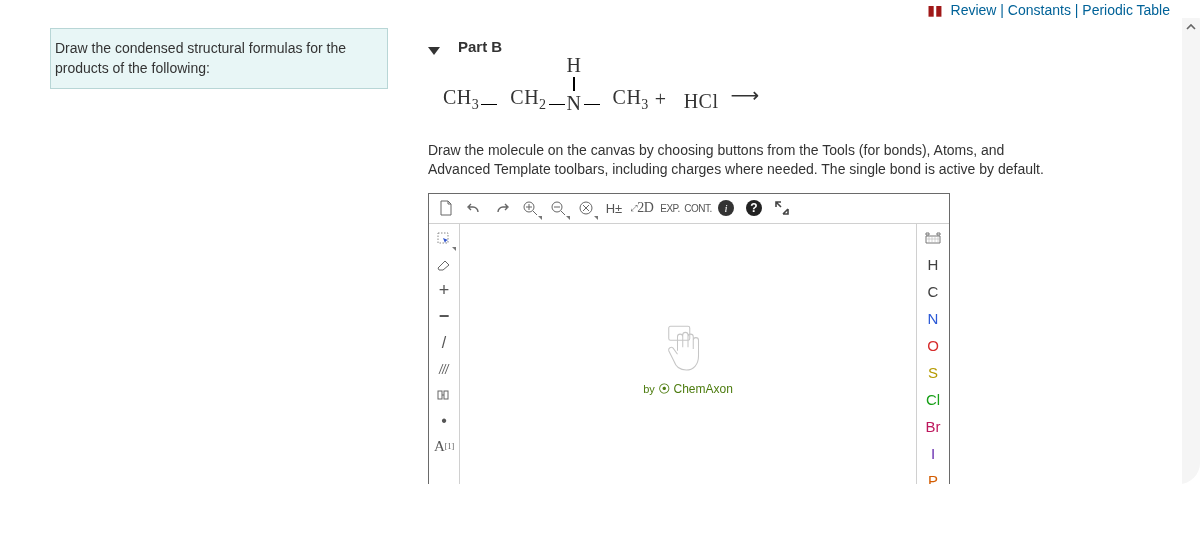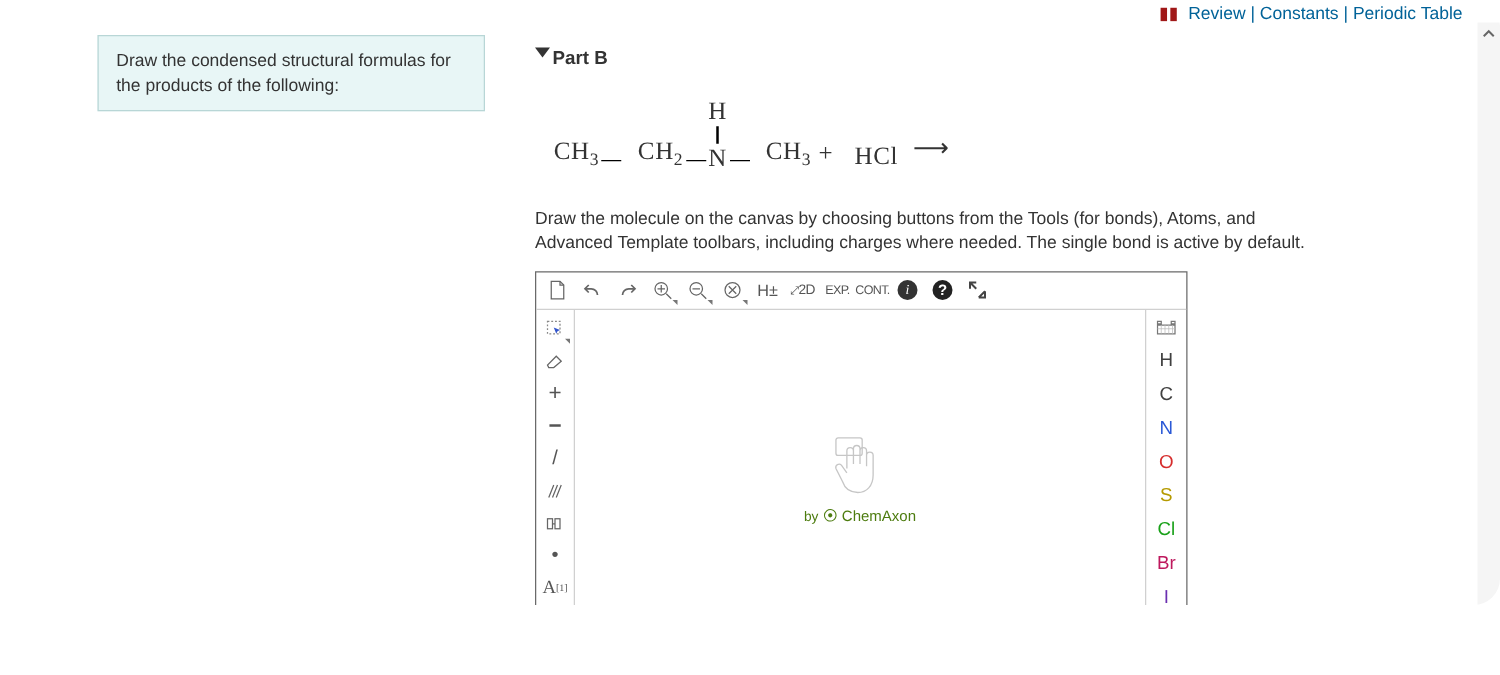--- a/index.html
+++ b/index.html
@@ -3,24 +3,24 @@
 <meta charset="utf-8">
 <style>
   body { margin: 0; font-family: Arial, Helvetica, sans-serif; font-size: 14px; color: #333; background: #fff; }
   .viewport { width: 1200px; height: 484px; position: relative; display: flex; flex-direction: column; overflow: hidden; border-radius: 21px; }
   .top-bar { height: 20px; display: flex; justify-content: flex-end; align-items: center; padding: 2px 30px 0 0; }
   .top-links { font-size: 14px; color: #006298; }
   .top-links .flag { color: #a01818; margin-right: 4px; }
   .top-links a { color: #006298; text-decoration: none; cursor: pointer; }
   .main-row { flex: 1 1 auto; display: flex; position: relative; }
   .left-col { width: 400px; padding: 10px 12px 10px 50px; box-sizing: border-box; }
-  .prompt-box { background: #e8f6f6; border: 1px solid #b8d6d6; padding: 10px 14px; font-size: 14px; line-height: 1.4; margin-left: 28px; }
+  .prompt-box { background: #e8f6f6; border: 1px solid #b8d6d6; padding: 10px 4px; font-size: 14px; line-height: 1.4; }
   .right-main { flex: 1 1 auto; position: relative; padding: 10px 20px 0 0; }
   .part-card { background: #fff; border-radius: 4px; padding: 10px 20px 0 28px; position: relative; }
-  .part-header { display: flex; align-items: flex-start; gap: 2px; margin-bottom: 24px; }
+  .part-header { display: flex; align-items: flex-end; gap: 18px; }
   .collapse-tri { width: 0; height: 0; border-left: 6px solid transparent; border-right: 6px solid transparent; border-top: 8px solid #333; cursor: pointer; }
   .part-title { font-weight: 700; font-size: 15px; }
   .eqn { font-family: "Times New Roman", serif; font-size: 20px; display: inline-flex; align-items: flex-end; gap: 0; margin: 0 0 16px 4px; letter-spacing: 0.5px; }
   .eqn .grp { display: inline-block; margin-left: 11px; }
   .eqn .bond { display: inline-block; width: 16px; border-top: 1.5px solid #000; transform: translateY(-8px); margin: 0 2px; }
   .eqn .nstack { display: inline-flex; flex-direction: column; align-items: center; line-height: 1; transform: translateY(0); }
   .eqn .nstack .v { font-size: 20px; }
   .eqn .nstack .vbar { width: 1.5px; height: 14px; background: #000; margin: 2px 0; }
   .eqn .plus { margin: 0 6px 0 6px; transform: translateY(-2px); }
   .eqn .arrow { margin-left: 12px; transform: translateY(-6px); font-size: 20px; }
@@ -137,21 +137,21 @@
             <div class="tool">
                 <svg viewBox="0 0 16 16">
                   <circle cx="8" cy="8" r="6" fill="none" stroke="#666"></circle>
                   <path d="M5 5l6 6M11 5l-6 6" stroke="#666"></path>
                 </svg>
                 <span class="tri-sm"></span>
               </div>
             <div class="tool" style="font-size:13px;">H±</div>
             <div class="tool txtool">
                 <span style="font-size:9px;">⤢</span>
-                <span style="font-size:11px;">2D</span>
+                <span style="font-size:14px;font-family:Liberation Serif, serif;">2D</span>
               </div>
             <div class="tool txtool">EXP.</div>
             <div class="tool txtool">CONT.</div>
             <div class="tool">
                 <div class="info-circle">i</div>
               </div>
             <div class="tool">
                 <div class="q-circle">?</div>
               </div>
             <div class="tool">

